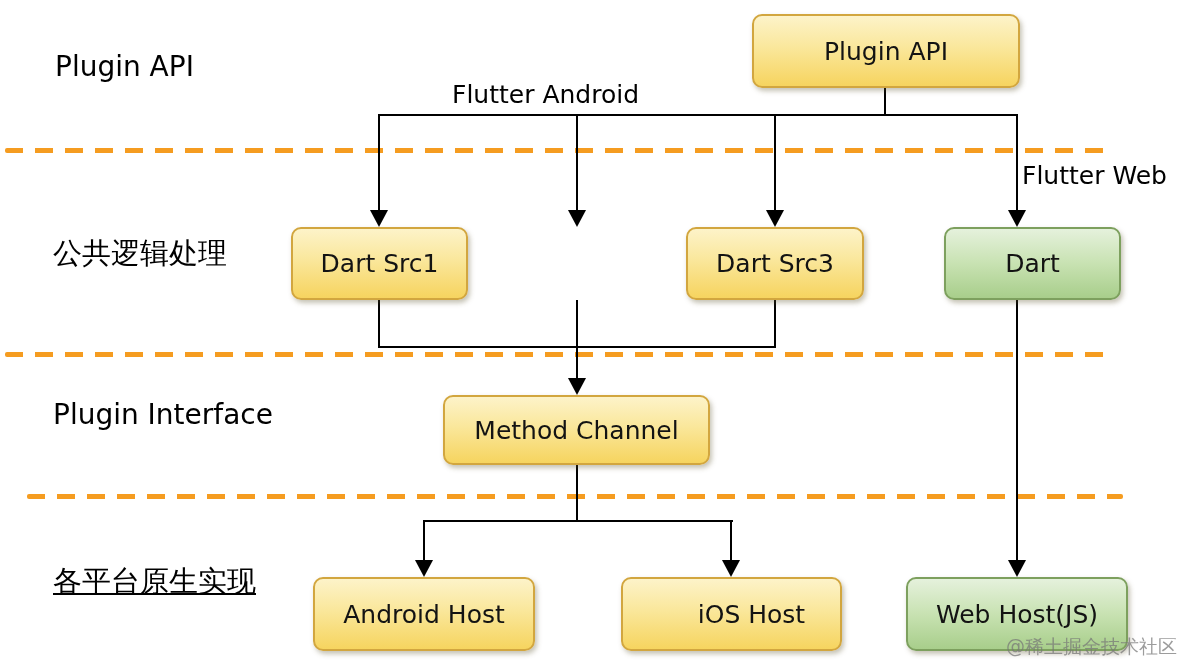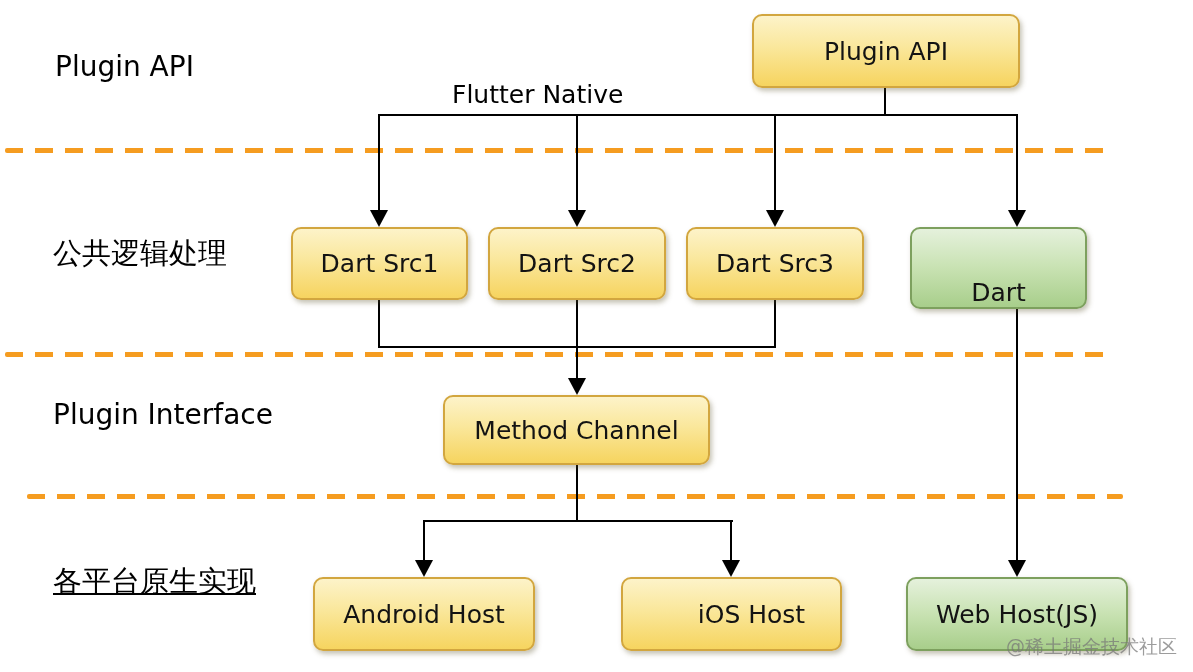--- a/index.html
+++ b/index.html
@@ -59,21 +59,21 @@
   }
   .node.green{
     background:linear-gradient(180deg,
       var(--green-fill-top) 0%, var(--green-fill-mid) 50%, var(--green-fill-bottom) 100%);
     border:2px solid var(--green-border);
   }
   .n-plugin-api{left:752px;top:14px;width:268px;height:74px;}
   .n-dart-src1{left:291px;top:227px;width:177px;height:73px;align-items:center;}
   .n-dart-src2{left:488px;top:227px;width:178px;height:73px;}
   .n-dart-src3{left:686px;top:227px;width:178px;height:73px;}
-  .n-dart-web{left:910px;top:227px;width:177px;height:82px;align-items:flex-end;}
+  .n-dart-web{left:944px;top:227px;width:177px;height:73px;}
   .n-method-channel{left:443px;top:395px;width:267px;height:70px;}
   .n-android-host{left:313px;top:577px;width:222px;height:74px;}
   .n-ios-host{left:621px;top:577px;width:221px;height:74px;padding-left:40px;}
   .n-web-host{left:906px;top:577px;width:222px;height:74px;}
 
   
   .hline,.vline{position:absolute;background:var(--connector);}
   .hline{height:2px;}
   .vline{width:2px;}
   .c-stem-api{left:884px;top:88px;height:28px;}
@@ -121,21 +121,22 @@
 
   <div class="sep sep1"></div>
   <div class="sep sep2"></div>
   <div class="sep sep3"></div>
 
   <div class="row-label lbl-plugin-api">Plugin API</div>
   <div class="row-label lbl-plugin-interface">Plugin Interface</div>
   <div class="row-label lbl-common-logic">公共逻辑处理</div>
   <div class="row-label lbl-platform-impl">各平台原生实现</div>
 
-  <div class="anno anno-flutter-native">Flutter Native</div>
+  <div class="anno anno-flutter-native">Flutter Android</div>
+  <div class="anno anno-flutter-web">Flutter Web</div>
 
   <div class="vline c-stem-api"></div>
   <div class="hline c-bus-top"></div>
   <div class="vline c-drop-src1"></div>
   <div class="vline c-drop-src2"></div>
   <div class="vline c-drop-src3"></div>
   <div class="vline c-drop-dartweb"></div>
   <div class="vline c-up-src1"></div>
   <div class="vline c-up-src3"></div>
   <div class="hline c-bus-mid"></div>
@@ -154,23 +155,20 @@
   <div class="arrow a-android"></div>
   <div class="arrow a-ios"></div>
   <div class="arrow a-webhost"></div>
 
   <div class="node yellow n-plugin-api">
     <span>Plugin API</span>
   </div>
   <div class="node yellow n-dart-src1">
     <span>Dart Src1</span>
   </div>
-  <div class="node yellow n-dart-src2">
-    <span>Dart Src2</span>
-  </div>
   <div class="node yellow n-dart-src3">
     <span>Dart Src3</span>
   </div>
   <div class="node green n-dart-web">
     <span>Dart</span>
   </div>
   <div class="node yellow n-method-channel">
     <span>Method Channel</span>
   </div>
   <div class="node yellow n-android-host">

